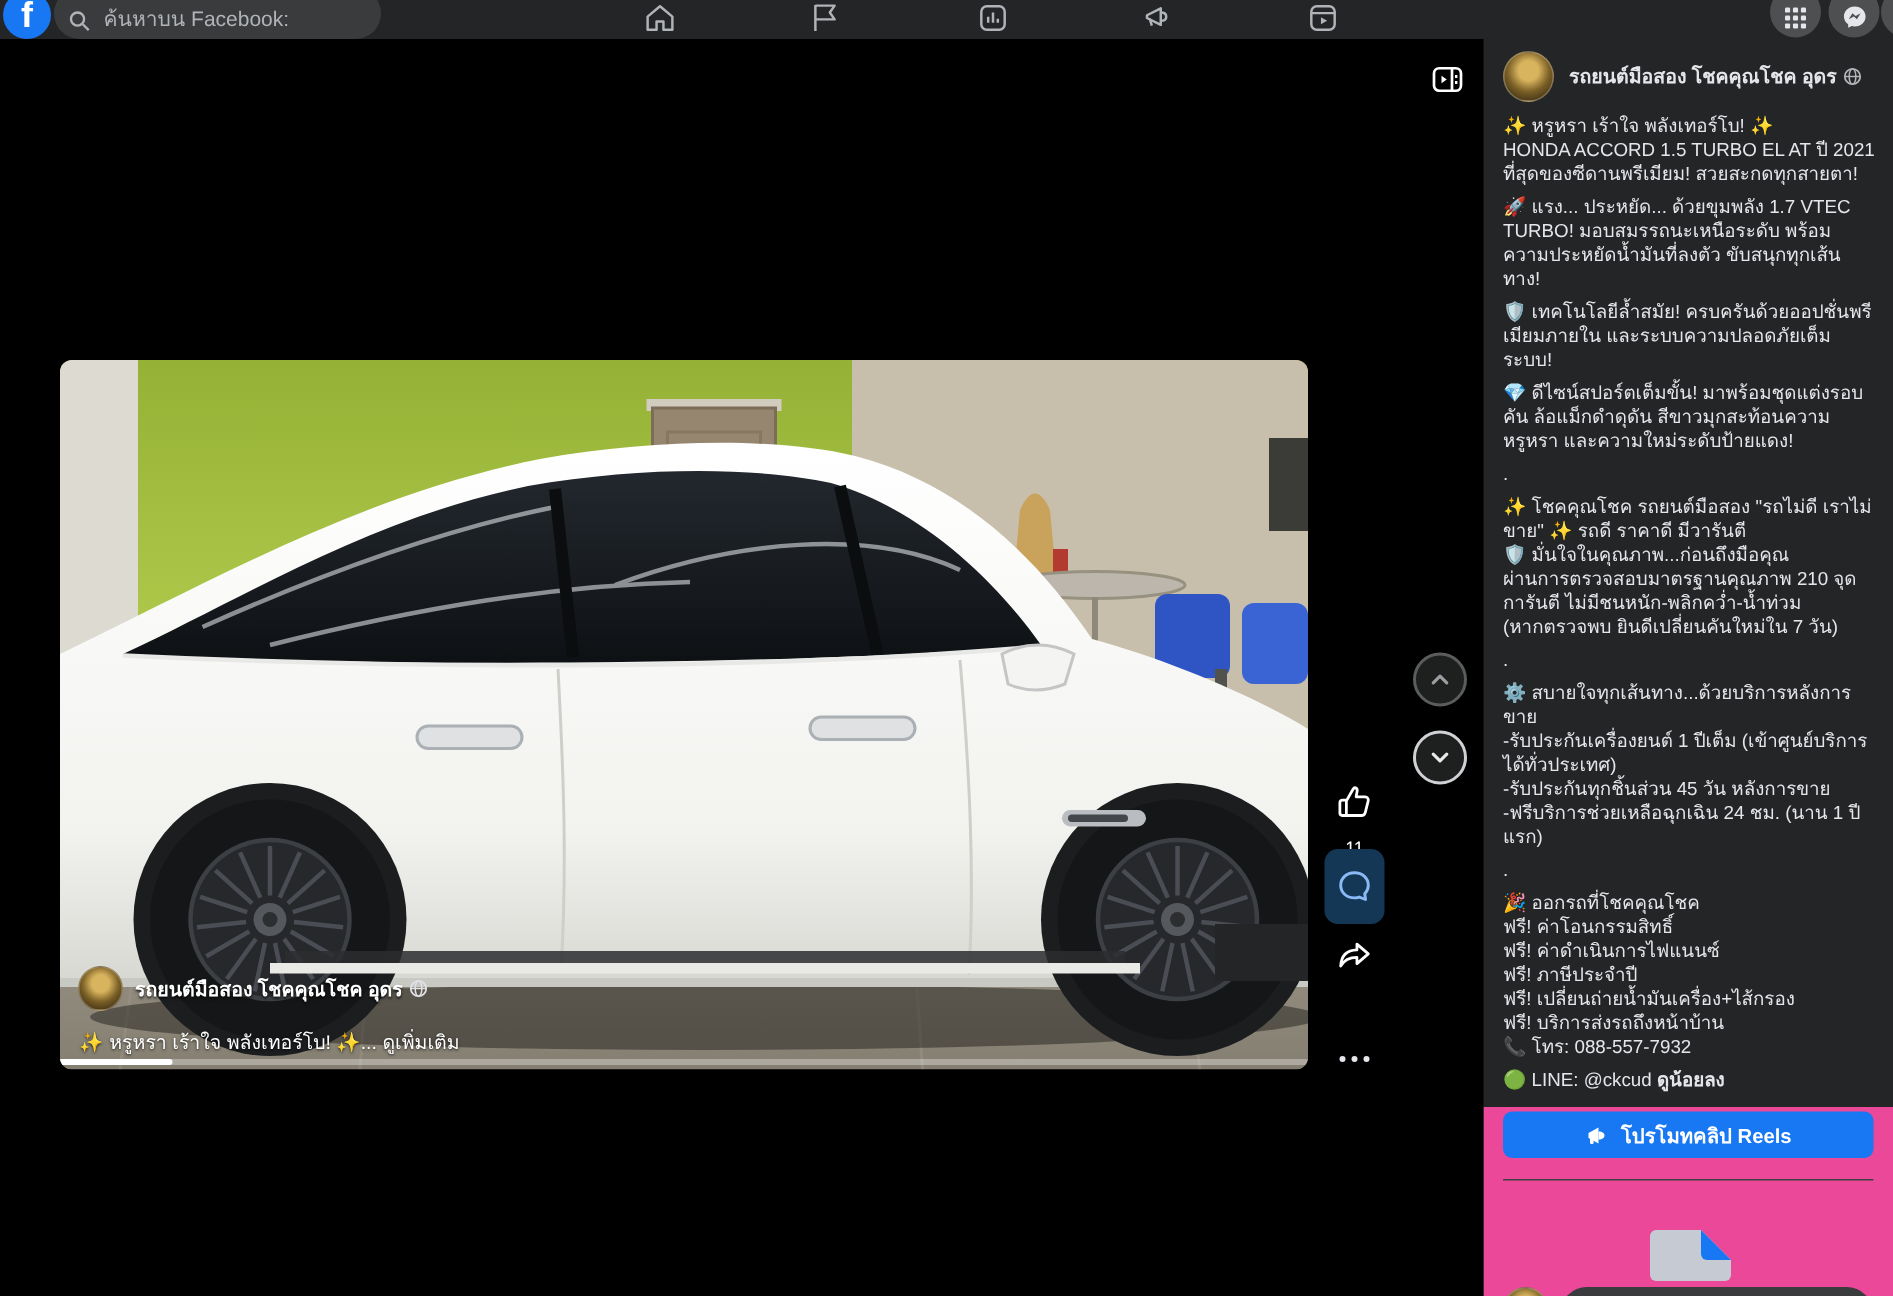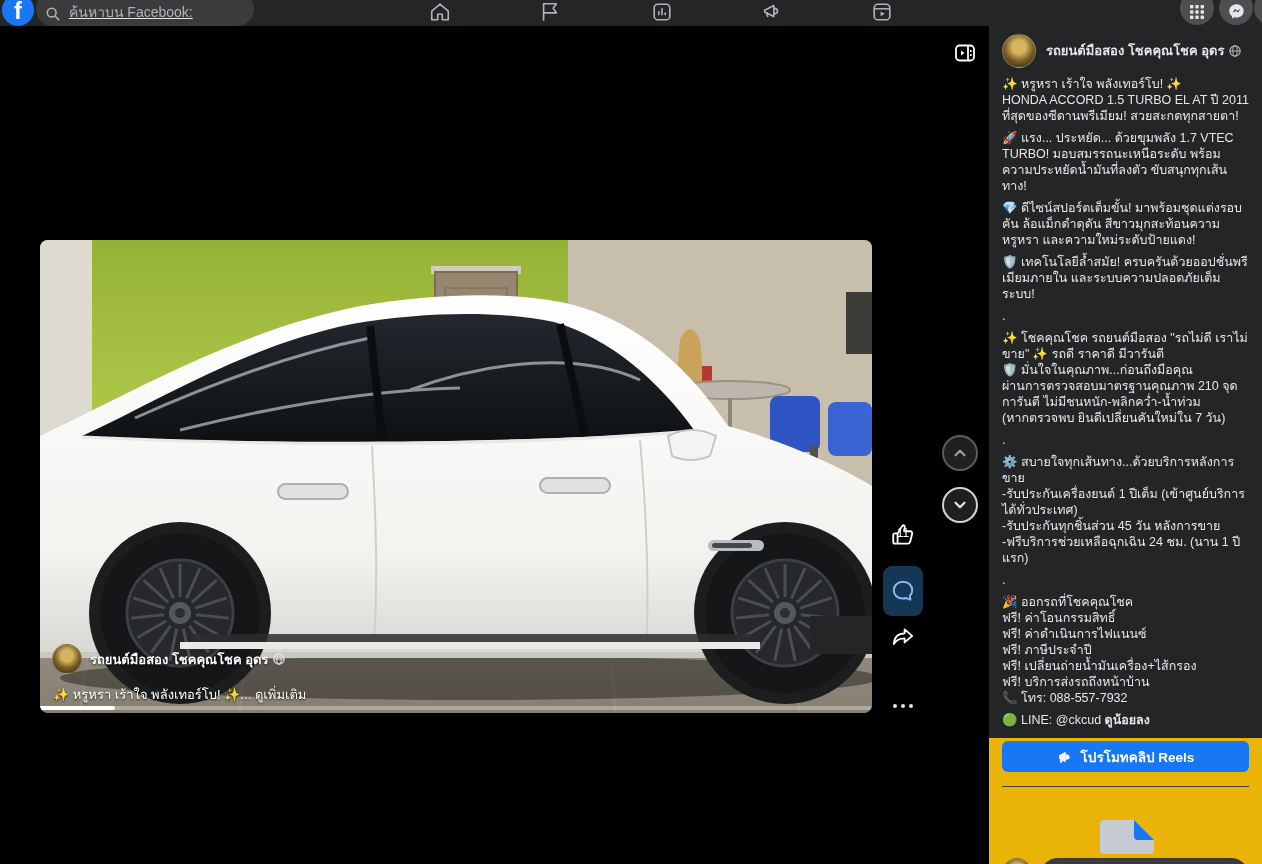--- a/index.html
+++ b/index.html
@@ -6,57 +6,57 @@
   *{box-sizing:border-box;}
   .app{position:relative;width:1262px;height:864px;overflow:hidden;
        font-family:"Liberation Sans","DejaVu Sans",sans-serif;color:#e4e6eb;background:#000;}
   
   .topbar{position:absolute;left:0;top:0;width:1262px;height:26px;background:#242526;z-index:30;}
   .fb-logo{position:absolute;left:2px;top:-6px;width:32px;height:32px;border-radius:50%;
            background:#1877f2;color:#fff;font-weight:bold;font-size:24px;text-align:center;line-height:34px;}
   .search-pill{position:absolute;left:36px;top:-8px;width:218px;height:34px;border-radius:18px;
            background:#3a3b3c;display:flex;align-items:flex-end;padding:0 10px 5px 10px;gap:7px;}
   .search-pill input{background:transparent;border:none;outline:none;color:#e4e6eb;font-size:14px;width:170px;
-           font-family:inherit;text-decoration:underline;}
+           font-family:inherit;}
   .search-pill input::placeholder{color:#b0b3b8;}
   .nav-ic{position:absolute;top:1px;width:24px;height:22px;display:flex;align-items:center;justify-content:center;}
   .circ-btn{position:absolute;top:-9px;width:34px;height:34px;border-radius:50%;background:#4e4f50;
            display:flex;align-items:flex-end;justify-content:center;padding-bottom:5px;}
   
   .stage{position:absolute;left:0;top:26px;width:988px;height:838px;background:#000;z-index:5;}
   .video{position:absolute;left:40px;top:214px;width:832px;height:473px;border-radius:8px;overflow:hidden;background:#222;}
   .collapse-btn{position:absolute;left:950px;top:12px;width:30px;height:30px;display:flex;align-items:center;justify-content:center;}
   .nav-circle{position:absolute;left:942px;width:36px;height:36px;border-radius:50%;background:rgba(55,56,57,.55);
            display:flex;align-items:center;justify-content:center;}
   .nav-circle.up{top:409px;border:2px solid #5a5c5e;}
   .nav-circle.down{top:461px;border:2px solid #cfd1d5;}
   
   .rail-item{position:absolute;display:flex;align-items:center;justify-content:center;}
-  .like-count{position:absolute;left:880px;top:500px;width:46px;text-align:center;font-size:12px;color:#fff;}
+  .like-count{position:absolute;left:880px;top:532px;width:46px;text-align:center;font-size:12px;color:#fff;}
   .comment-btn{position:absolute;left:883px;top:540px;width:40px;height:50px;border-radius:9px;background:#153756;
            display:flex;align-items:center;justify-content:center;}
   .dots{position:absolute;left:889px;top:678px;width:28px;display:flex;gap:4px;justify-content:center;}
   .dots i{width:4px;height:4px;border-radius:50%;background:#e4e6eb;}
   
   .ov-head{position:absolute;left:12px;top:404px;display:flex;align-items:center;gap:8px;}
   .avatar{border-radius:50%;background:radial-gradient(circle at 50% 38%,#d8b45e 0 26%,#7a5f26 55%,#241b0c 100%);
           border:1px solid rgba(255,255,255,.25);flex:0 0 auto;}
   .ov-name{font-size:13px;font-weight:bold;color:#fff;text-shadow:0 1px 2px rgba(0,0,0,.8);display:flex;align-items:center;gap:5px;}
   .ov-caption{position:absolute;left:13px;top:444px;font-size:13px;color:#fff;text-shadow:0 1px 2px rgba(0,0,0,.8);}
   .ov-caption .more{font-weight:normal;}
   .progress{position:absolute;left:0;top:466px;width:832px;height:4px;background:rgba(255,255,255,.32);}
   .progress .fill{height:4px;background:#fff;border-radius:0 2px 2px 0;}
   
   .sidebar{position:absolute;left:989px;top:26px;width:273px;height:838px;background:#242526;z-index:20;overflow:hidden;}
   .sb-head{display:flex;align-items:center;gap:10px;padding:8px 13px 0 13px;}
   .sb-name{font-size:13px;font-weight:bold;color:#e4e6eb;display:flex;align-items:center;gap:5px;line-height:1.2;}
   .desc{padding:8px 12px 0 13px;font-size:12.5px;line-height:16px;color:#e4e6eb;}
   .desc .para{white-space:pre-line;margin:0 0 6px 0;}
   .desc .see-less{font-weight:bold;}
-  .sb-bottom{position:absolute;left:0;right:0;top:712px;bottom:0;background:#eab308;padding:3px 13px 0 13px;}
+  .sb-bottom{position:absolute;left:0;right:0;top:712px;bottom:0;background:#ec4899;padding:3px 13px 0 13px;}
   .promote{width:100%;height:31px;border:none;border-radius:6px;background:#1877f2;color:#fff;
            font-family:inherit;font-size:13.5px;font-weight:bold;display:flex;align-items:center;justify-content:center;gap:8px;cursor:pointer;}
   .sb-divider{height:1px;background:#3e4042;margin:14px 0 0 0;}
   .empty-doc{margin:33px auto 0 auto;width:56px;height:34px;position:relative;}
   .comment-row{display:flex;align-items:flex-start;gap:8px;margin-top:4px;}
   .comment-pill{flex:1;height:36px;border-radius:18px;background:#3a3b3c;}
   svg{display:block;}
 </style>
 </head>
 <body>
@@ -323,25 +323,25 @@
             <circle cx="7" cy="7" r="6" fill="none" stroke="#b0b3b8" stroke-width="1.4"></circle>
             <ellipse cx="7" cy="7" rx="2.6" ry="6" fill="none" stroke="#b0b3b8" stroke-width="1.2"></ellipse>
             <line x1="1" y1="7" x2="13" y2="7" stroke="#b0b3b8" stroke-width="1.2"></line>
           </svg>
       </div>
     </div>
 
     <div class="desc">
       <div id="desc-paras">
           <div class="para">✨ หรูหรา เร้าใจ พลังเทอร์โบ! ✨
-HONDA ACCORD 1.5 TURBO EL AT ปี 2011
+HONDA ACCORD 1.5 TURBO EL AT ปี 2021
 ที่สุดของซีดานพรีเมียม! สวยสะกดทุกสายตา!</div>
           <div class="para">🚀 แรง... ประหยัด... ด้วยขุมพลัง 1.7 VTEC TURBO! มอบสมรรถนะเหนือระดับ พร้อมความประหยัดน้ำมันที่ลงตัว ขับสนุกทุกเส้นทาง!</div>
+          <div class="para">🛡️ เทคโนโลยีล้ำสมัย! ครบครันด้วยออปชั่นพรีเมียมภายใน และระบบความปลอดภัยเต็มระบบ!</div>
           <div class="para">💎 ดีไซน์สปอร์ตเต็มขั้น! มาพร้อมชุดแต่งรอบคัน ล้อแม็กดำดุดัน สีขาวมุกสะท้อนความหรูหรา และความใหม่ระดับป้ายแดง!</div>
-          <div class="para">🛡️ เทคโนโลยีล้ำสมัย! ครบครันด้วยออปชั่นพรีเมียมภายใน และระบบความปลอดภัยเต็มระบบ!</div>
           <div class="para">.</div>
           <div class="para">✨ โชคคุณโชค รถยนต์มือสอง "รถไม่ดี เราไม่ขาย" ✨ รถดี ราคาดี มีวารันตี
 🛡️ มั่นใจในคุณภาพ...ก่อนถึงมือคุณ
 ผ่านการตรวจสอบมาตรฐานคุณภาพ 210 จุด
 การันตี ไม่มีชนหนัก-พลิกคว่ำ-น้ำท่วม
 (หากตรวจพบ ยินดีเปลี่ยนคันใหม่ใน 7 วัน)</div>
           <div class="para">.</div>
           <div class="para">⚙️ สบายใจทุกเส้นทาง...ด้วยบริการหลังการขาย
 -รับประกันเครื่องยนต์ 1 ปีเต็ม (เข้าศูนย์บริการได้ทั่วประเทศ)
 -รับประกันทุกชิ้นส่วน 45 วัน หลังการขาย

